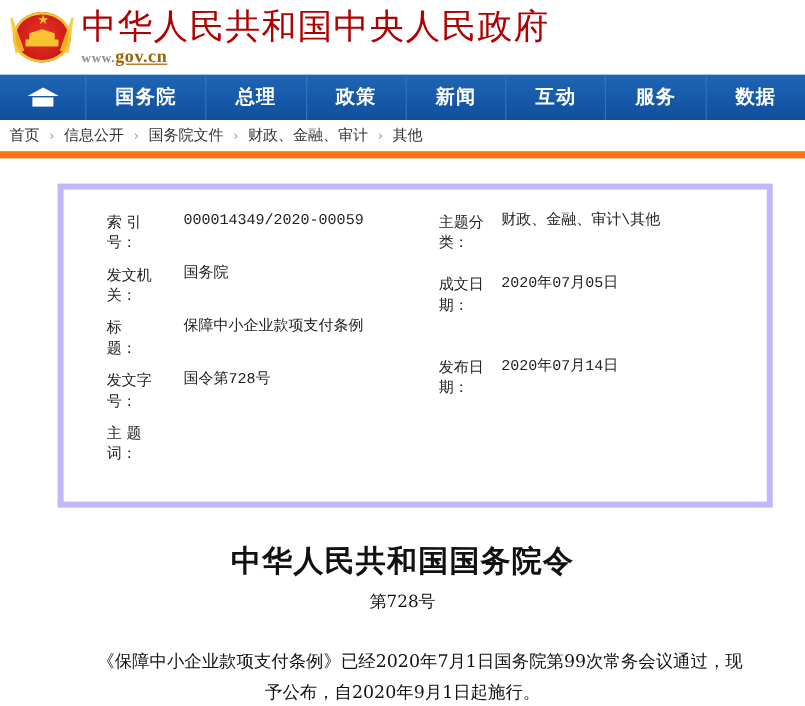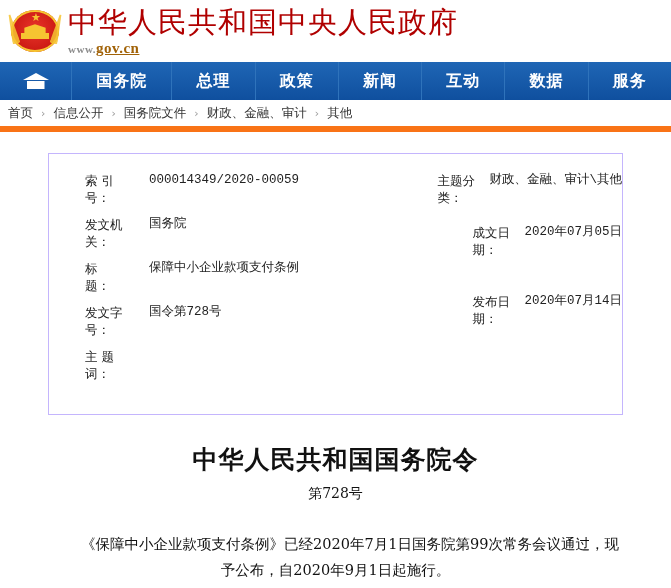--- a/index.html
+++ b/index.html
@@ -134,22 +134,22 @@
     font-family: "DejaVu Sans", sans-serif;
   }
   .crumb .sep {
     color: #999999;
     margin: 0 8px;
     font-size: 11px;
   }
   .crumb .ci { color: #333; }
   
   .info-box {
-    margin: 21px 48px 0 48px;
-    border: 1px solid #c4b5fd;
+    margin: 21px 27px 0 48px;
+    border: 5px solid #c4b5fd;
     background: #ffffff;
     padding: 18px 0 22px 0;
     display: flex;
   }
   .info-col {
     display: flex;
     flex-direction: column;
   }
   .info-col.left { width: 52%; padding-left: 36px; }
   .info-col.right { width: 48%; padding-left: 8px; }
@@ -169,21 +169,21 @@
   }
   .info-label .l2 { display: block; }
   .info-value {
     font-size: 12.5px;
     line-height: 17px;
     color: #222222;
     font-family: Liberation Mono, monospace;
     padding-left: 8px;
   }
   .info-col.right .info-label { width: 44px; flex: 0 0 44px; }
-  .info-col.right .info-row { margin-bottom: 18px; justify-content: flex-end; }
+  .info-col.right .info-row { margin-bottom: 18px; }
   .spacer-row { height: 17px; }
   
   .doc {
     margin: 28px 48px 0 48px;
     text-align: center;
   }
   .doc-title {
     font-family: "DejaVu Serif", serif;
     font-weight: bold;
     font-size: 25px;
@@ -229,22 +229,22 @@
 
 <div class="nav">
   <div class="nav-home">
     <div class="house"></div>
   </div>
   <div class="nav-item">国务院</div>
   <div class="nav-item">总理</div>
   <div class="nav-item">政策</div>
   <div class="nav-item">新闻</div>
   <div class="nav-item">互动</div>
+  <div class="nav-item">服务</div>
   <div class="nav-item">数据</div>
-  <div class="nav-item">服务</div>
 </div>
 
 <div class="crumb">
   <span class="ci">首页</span>
   <span class="sep">›</span>
   <span class="ci">信息公开</span>
   <span class="sep">›</span>
   <span class="ci">国务院文件</span>
   <span class="sep">›</span>
   <span class="ci">财政、金融、审计</span>

